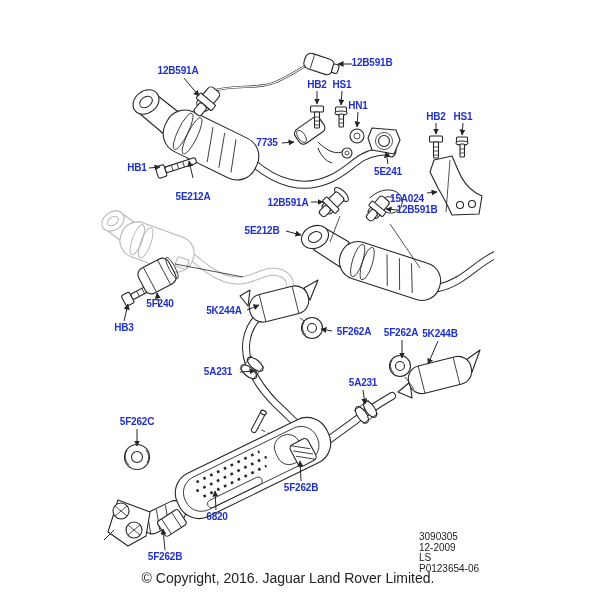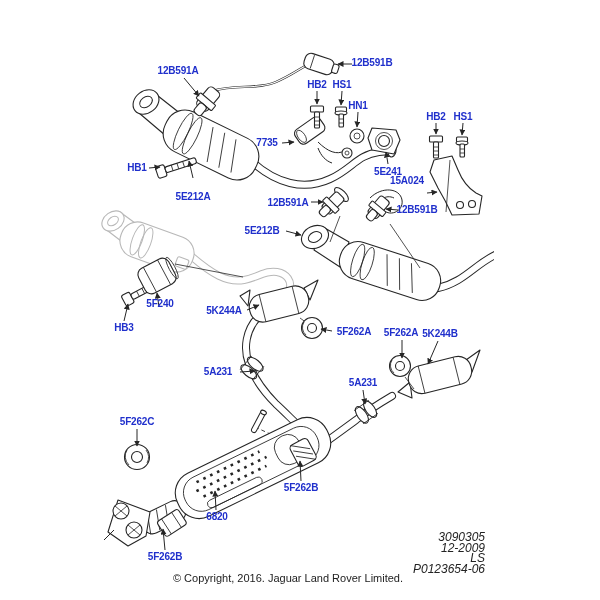--- a/index.html
+++ b/index.html
@@ -30,25 +30,25 @@
   .dash{fill:none;stroke:var(--line);stroke-width:.9;stroke-dasharray:4 3;}
   .perf{fill:none;stroke:var(--line);stroke-width:2.6;stroke-dasharray:2.6 5;}
   
   .lbl{
     position:absolute;transform:translate(-50%,-50%);
     font-weight:bold;font-size:10px;line-height:1;letter-spacing:-.2px;
     color:var(--label);white-space:nowrap;cursor:pointer;
   }
   .foot{
     position:absolute;transform:translate(-50%,-50%);
-    font-size:11px;color:#222;white-space:nowrap;
+    font-size:14px;color:#222;white-space:nowrap;
   }
   .plate{
     position:absolute;left:449px;top:553px;transform:translate(-50%,-50%);
-    font-size:12px;color:#222;text-align:right;line-height:10.6px;white-space:nowrap;font-style:italic;
+    font-size:10px;color:#222;text-align:left;line-height:10.6px;white-space:nowrap;
   }
 </style>
 </head>
 <body>
 
 <div class="stage">
 
   <svg width="600" height="600" viewBox="0 0 600 600">
     <defs>
       <marker id="arr" markerWidth="7" markerHeight="7" refX="5.5" refY="3" orient="auto">
@@ -357,21 +357,21 @@
   <div class="lbl" style="left:372px;top:63px">12B591B</div>
   <div class="lbl" style="left:317px;top:85px">HB2</div>
   <div class="lbl" style="left:342px;top:85px">HS1</div>
   <div class="lbl" style="left:358px;top:106px">HN1</div>
   <div class="lbl" style="left:436px;top:117px">HB2</div>
   <div class="lbl" style="left:463px;top:117px">HS1</div>
   <div class="lbl" style="left:267px;top:143px">7735</div>
   <div class="lbl" style="left:137px;top:168px">HB1</div>
   <div class="lbl" style="left:193px;top:197px">5E212A</div>
   <div class="lbl" style="left:388px;top:172px">5E241</div>
-  <div class="lbl" style="left:407px;top:181px">15A024</div>
+  <div class="lbl" style="left:407px;top:199px">15A024</div>
   <div class="lbl" style="left:288px;top:203px">12B591A</div>
   <div class="lbl" style="left:417px;top:210px">12B591B</div>
   <div class="lbl" style="left:262px;top:231px">5E212B</div>
   <div class="lbl" style="left:160px;top:304px">5F240</div>
   <div class="lbl" style="left:124px;top:328px">HB3</div>
   <div class="lbl" style="left:224px;top:311px">5K244A</div>
   <div class="lbl" style="left:354px;top:332px">5F262A</div>
   <div class="lbl" style="left:401px;top:333px">5F262A</div>
   <div class="lbl" style="left:440px;top:334px">5K244B</div>
   <div class="lbl" style="left:218px;top:372px">5A231</div>

